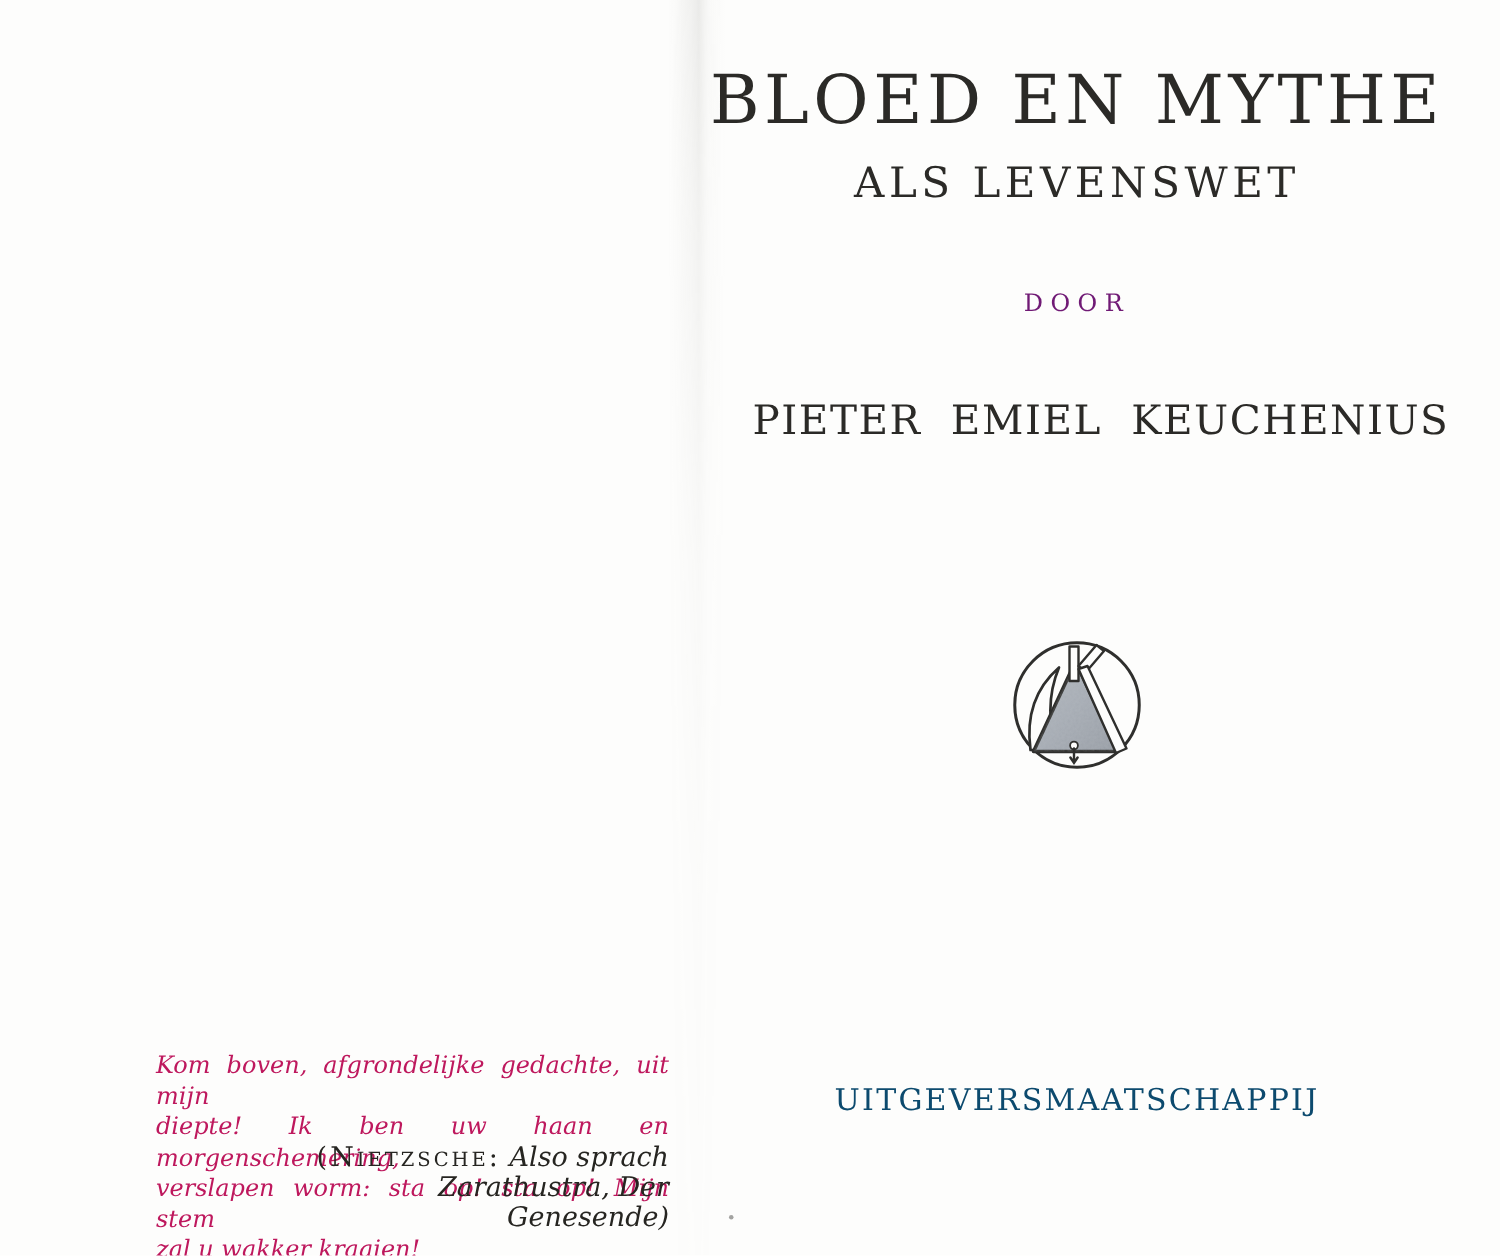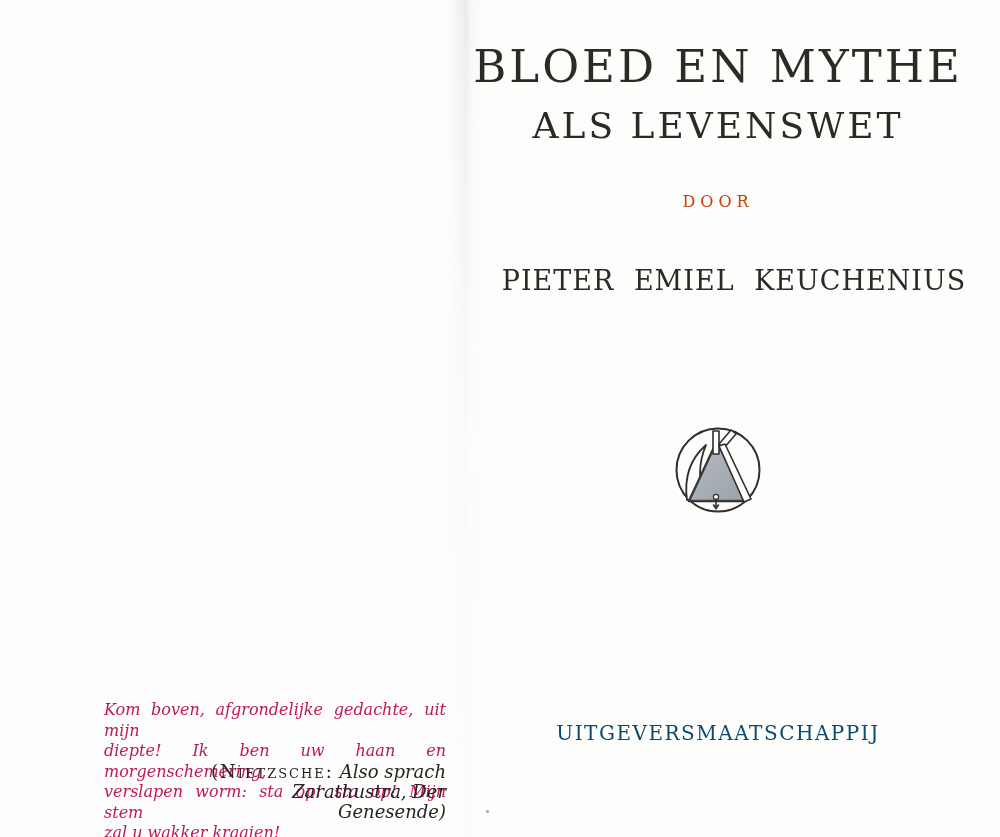--- a/index.html
+++ b/index.html
@@ -65,33 +65,33 @@
     line-height: 1.1;
     letter-spacing: 3px;
     font-weight: 500;
     white-space: nowrap;
   }
   .sub-title {
     position: absolute;
     top: 105px;
     left: 0;
     width: 100%;
-    font-size: 36px;
+    font-size: 28px;
     letter-spacing: 3px;
     font-weight: 500;
     white-space: nowrap;
   }
   .byline {
     position: absolute;
     top: 192px;
     left: 0;
     width: 100%;
     font-size: 16px;
     letter-spacing: 5px;
-    color: #c2410c;
+    color: #701a75;
   }
   .author {
     position: absolute;
     top: 265px;
     left: 16px;
     width: 100%;
     font-size: 27px;
     letter-spacing: 1px;
     word-spacing: 10px;
     white-space: nowrap;

